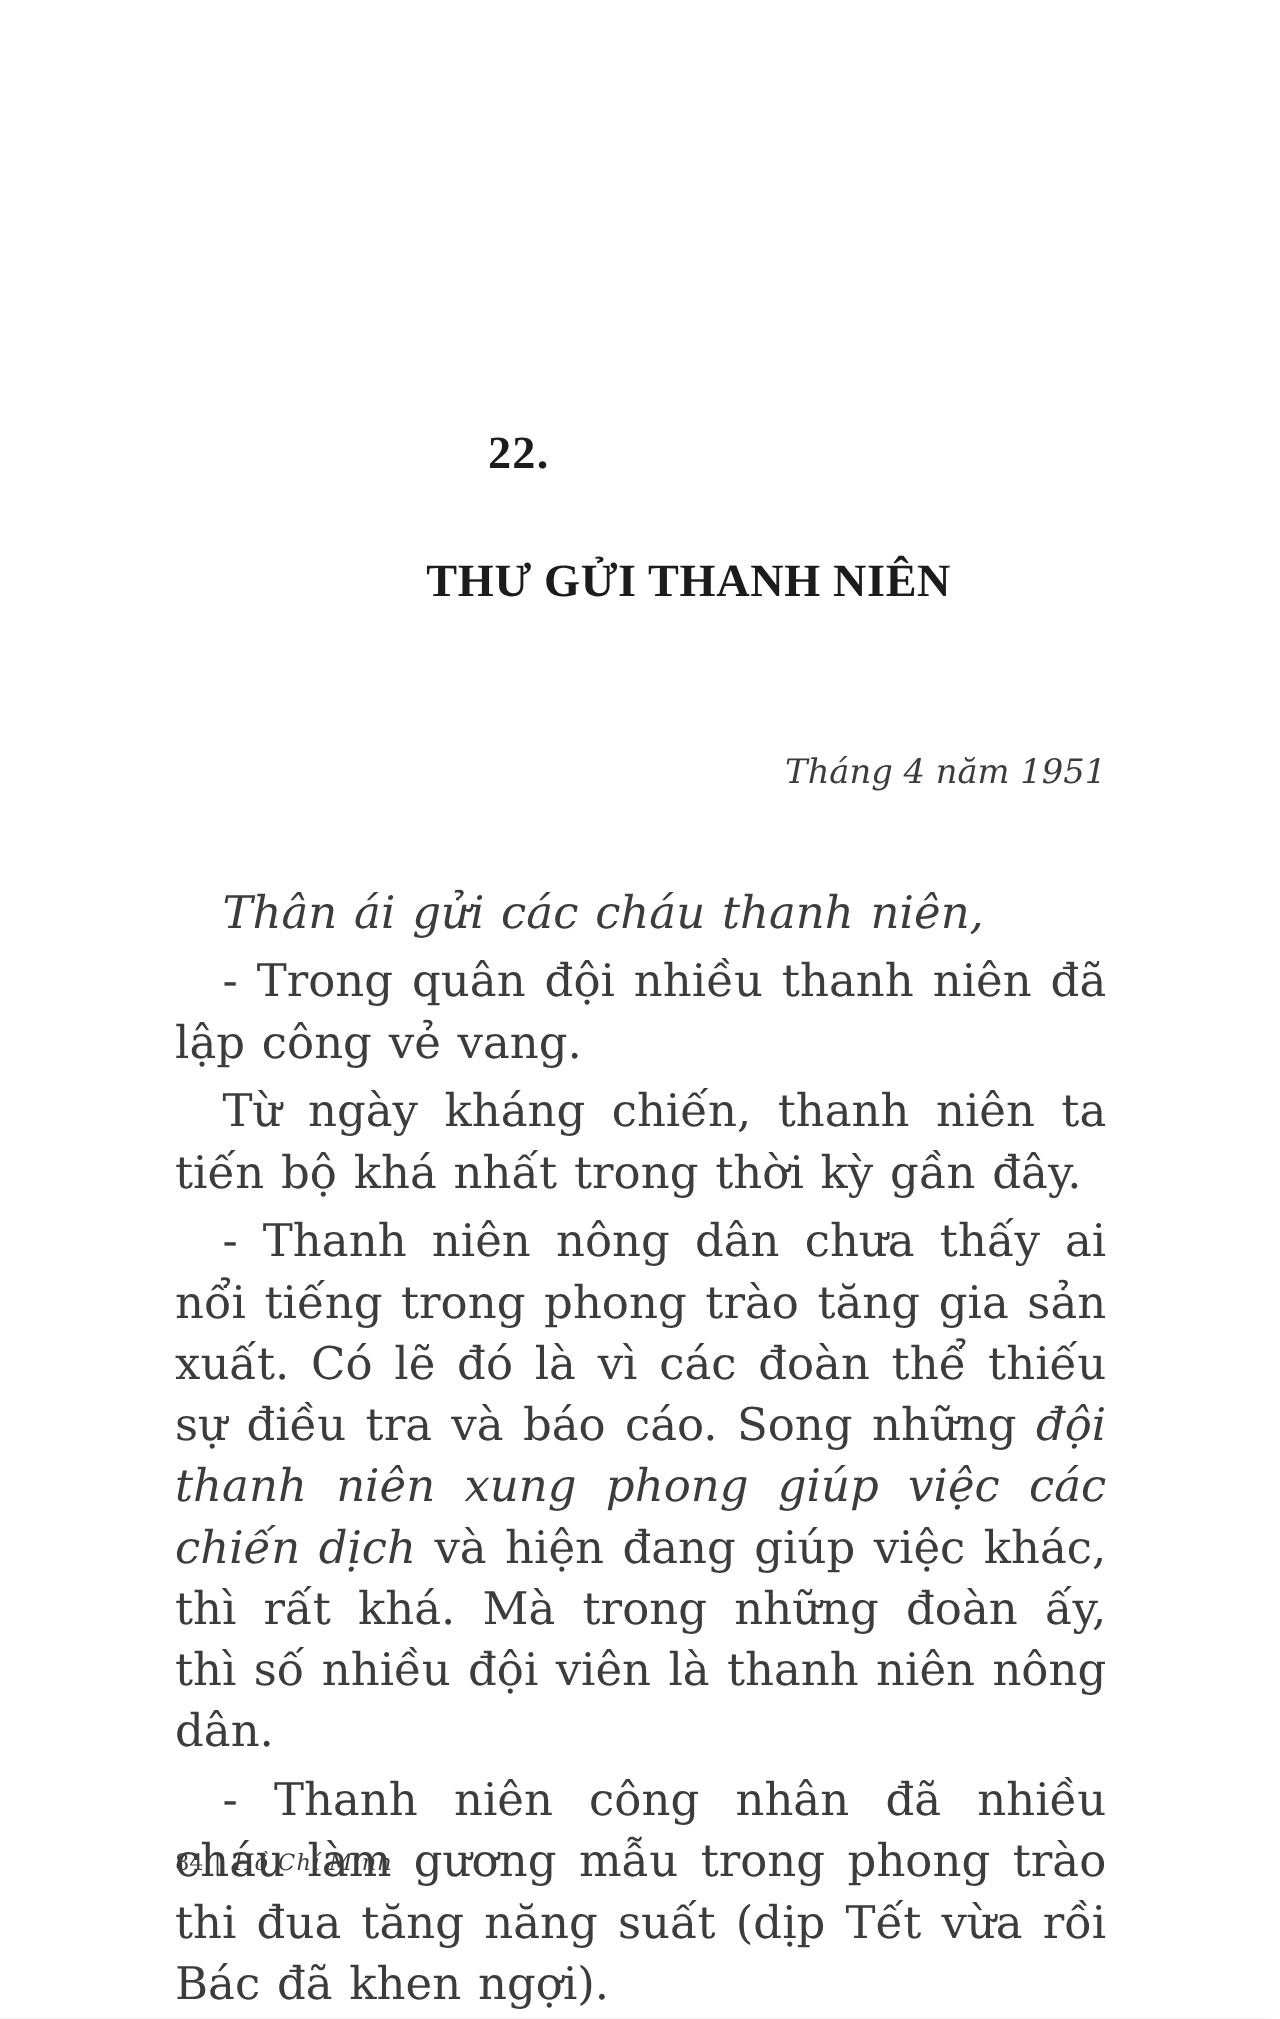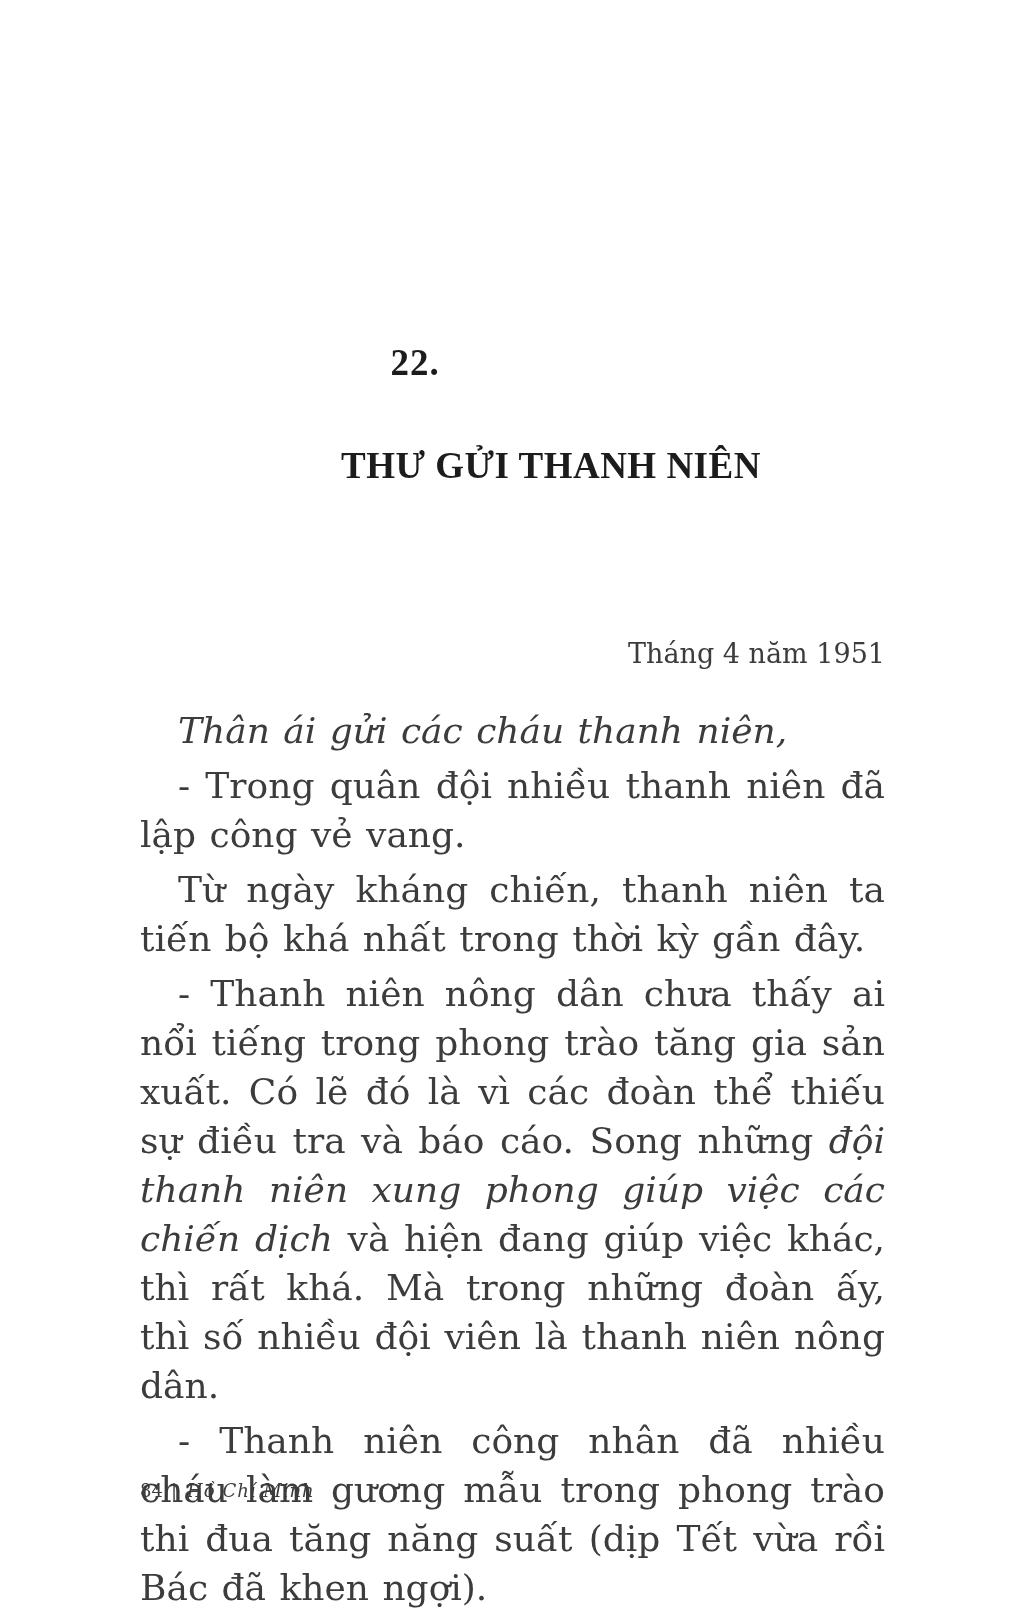--- a/index.html
+++ b/index.html
@@ -40,23 +40,23 @@
     color: #1c1c1c;
     letter-spacing: 0.5px;
     margin-left: 39px;
   }
   .dateline {
     position: absolute;
     top: 602px;
     left: 140px;
     width: 745px;
     text-align: right;
+    font-style: italic;
     font-size: 27px;
     color: #3c3c3c;
-    margin-top: 36px;
   }
   .body-text {
     position: absolute;
     top: 706px;
     left: 140px;
     width: 745px;
     font-size: 36px;
     line-height: 49px;
     color: #3c3c3c;
     text-align: justify;

